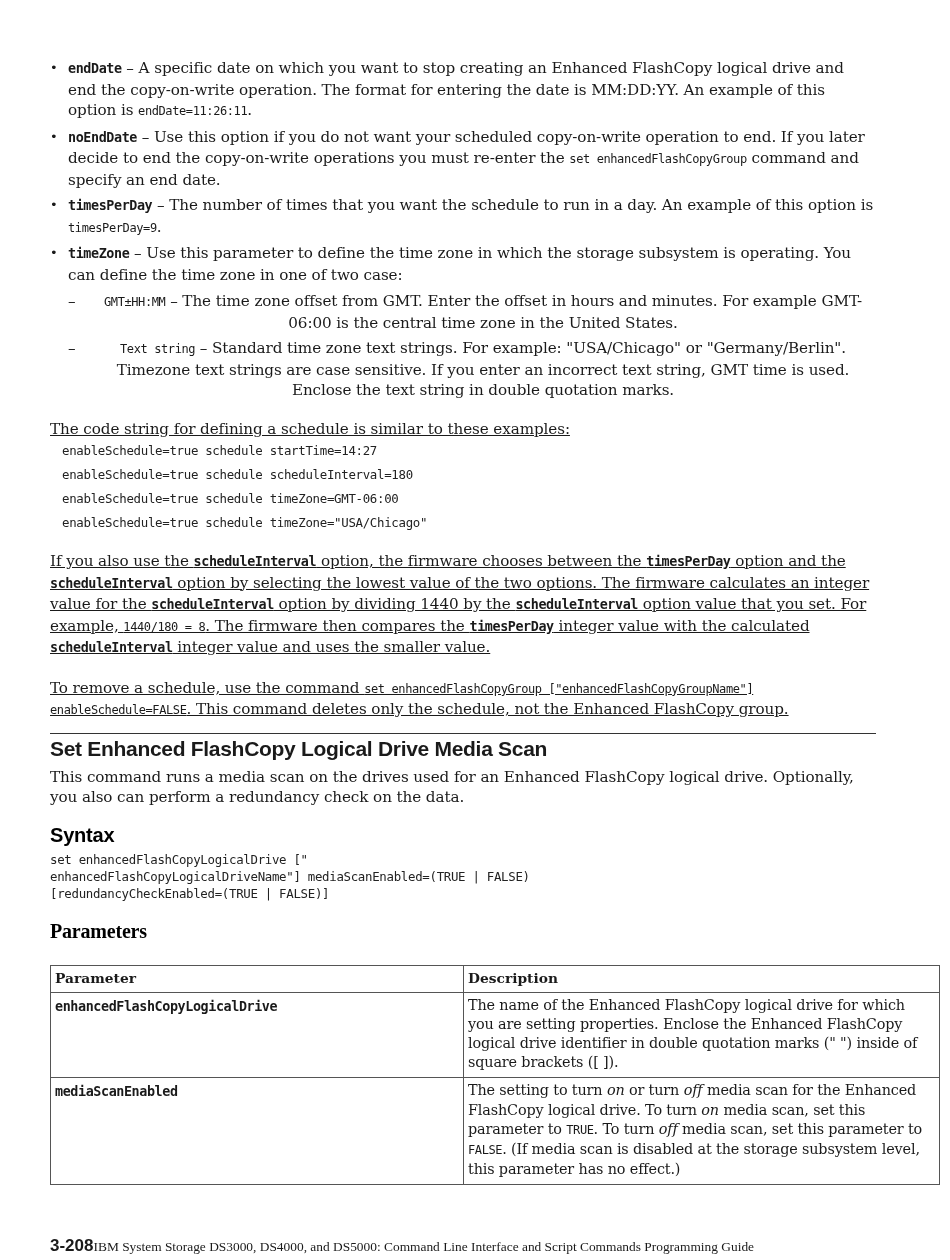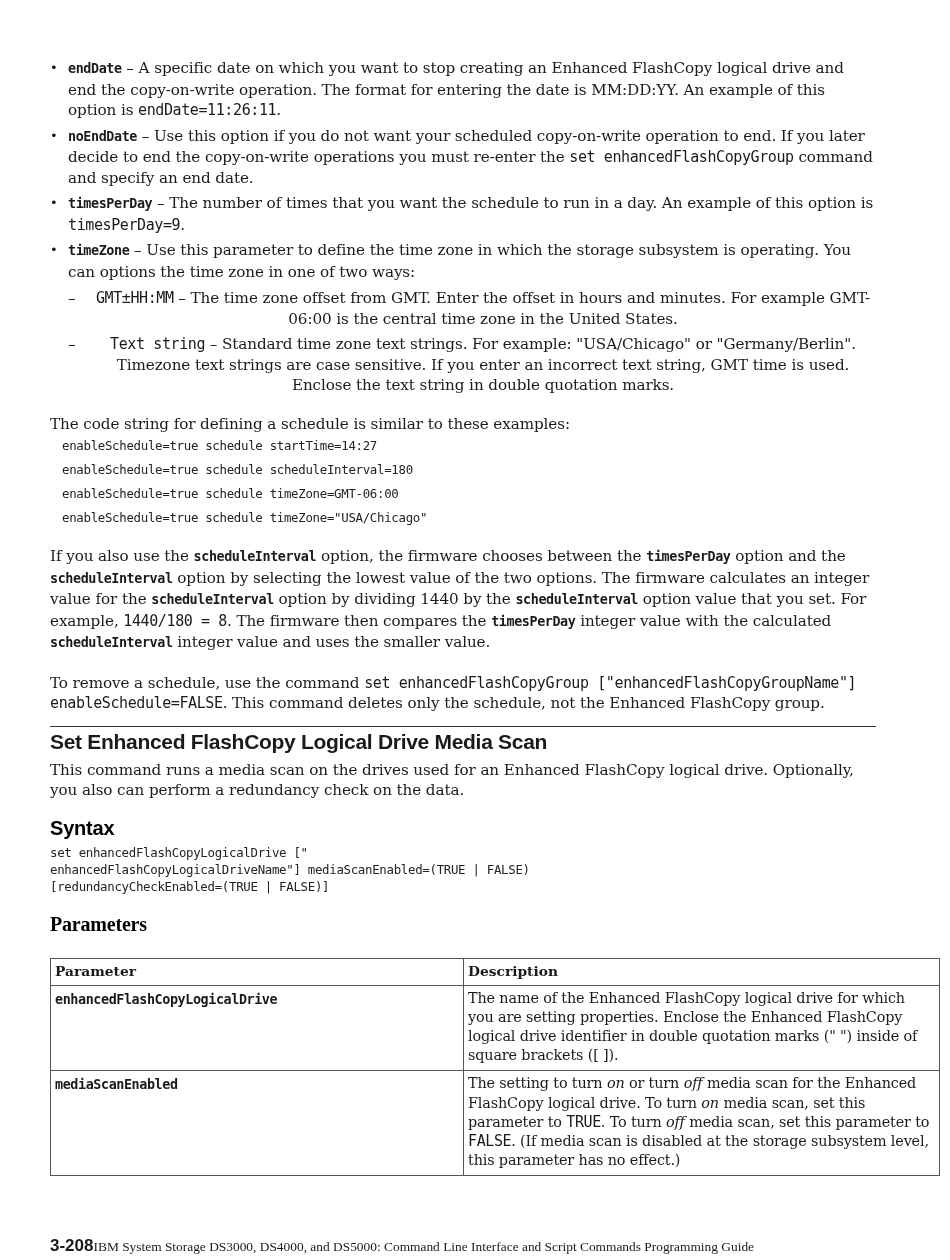--- a/index.html
+++ b/index.html
@@ -3,30 +3,30 @@
 <meta charset="utf-8">
 <style>
   html, body { margin: 0; padding: 0; background: #ffffff; }
   body {
     width: 950px; height: 1260px; position: relative; overflow: hidden;
     font-family: "DejaVu Serif", "Liberation Serif", serif;
     color: #1a1a1a;
   }
   .page { position: absolute; left: 50px; top: 58px; width: 826px; }
   .serif { font-family: "DejaVu Serif", "Liberation Serif", serif; font-size: 15.2px; line-height: 20.5px; letter-spacing: -0.1px; }
-  .mono { font-family: "DejaVu Sans Mono", "Liberation Mono", monospace; font-size: 15px; letter-spacing: -0.4px; }
+  .mono { font-family: "DejaVu Sans Mono", "Liberation Mono", monospace; font-size: 12px; letter-spacing: -0.4px; }
   .mono-b { font-family: "DejaVu Sans Mono", "Liberation Mono", monospace; font-size: 13.4px; font-weight: bold; letter-spacing: -0.4px; }
   ul.bullets { list-style: none; margin: 0; padding: 0; }
   ul.bullets > li { position: relative; padding-left: 18px; margin-bottom: 5px; }
   ul.bullets > li::before { content: "•"; position: absolute; left: 0; top: 0; font-family: "DejaVu Sans", sans-serif; font-size: 13px; }
   ul.dashes { list-style: none; margin: 6px 0 0 0; padding: 0; }
   ul.dashes > li { position: relative; padding-left: 22px; margin-bottom: 5px; text-align: center; }
   ul.dashes > li::before { content: "–"; position: absolute; left: 0; top: 0; }
   p { margin: 0; }
-  .para { margin-top: 14px; }
+  .para { margin-top: 14px; text-decoration: underline; }
   .code-line { font-family: "DejaVu Sans Mono", "Liberation Mono", monospace; font-size: 12.4px; letter-spacing: -0.3px; line-height: 16px; margin-top: 8px; color: #222; margin-left: 12px; }
   .rule { border-top: 1.5px solid #333; margin-top: 12px; }
   h1 { font-family: "Liberation Sans", "DejaVu Sans", sans-serif; font-weight: bold; font-size: 21px; margin: 3px 0 6px 0; letter-spacing: -0.3px; color: #1a1a1a; }
   h2 { font-family: "Liberation Sans", "DejaVu Sans", sans-serif; font-weight: bold; font-size: 20px; margin: 16px 0 4px 0; letter-spacing: -0.2px; color: #000000; }
   .syntax { font-family: "DejaVu Sans Mono", "Liberation Mono", monospace; font-size: 12.4px; line-height: 17px; letter-spacing: -0.3px; color: #222; }
   table.params { border-collapse: collapse; width: 890px; margin-top: 22px; }
   table.params td, table.params th { border: 1px solid #555; vertical-align: top; text-align: left; padding: 3px 4px 5px 4px; }
   table.params th { font-family: "DejaVu Serif", "Liberation Serif", serif; font-size: 13.8px; font-weight: bold; line-height: 18px; }
   table.params td.pcol { width: 404px; }
   table.params td.dcol { font-family: "DejaVu Serif", "Liberation Serif", serif; font-size: 14.4px; line-height: 19.2px; letter-spacing: -0.15px; }
@@ -37,21 +37,21 @@
 </style>
 </head>
 <body>
 
 <div class="page">
 
   <ul class="bullets serif">
     <li><span class="mono-b">endDate</span><span> – A specific date on which you want to stop creating an Enhanced FlashCopy logical drive and end the copy-on-write operation. The format for entering the date is MM:DD:YY. An example of this option is </span><span class="mono">endDate=11:26:11</span><span>.</span></li>
     <li><span class="mono-b">noEndDate</span><span> – Use this option if you do not want your scheduled copy-on-write operation to end. If you later decide to end the copy-on-write operations you must re-enter the </span><span class="mono">set enhancedFlashCopyGroup</span><span> command and specify an end date.</span></li>
     <li><span class="mono-b">timesPerDay</span><span> – The number of times that you want the schedule to run in a day. An example of this option is </span><span class="mono">timesPerDay=9</span><span>.</span></li>
-    <li><span class="mono-b">timeZone</span><span> – Use this parameter to define the time zone in which the storage subsystem is operating. You can options the time zone in one of two ways:</span>
+    <li><span class="mono-b">timeZone</span><span> – Use this parameter to define the time zone in which the storage subsystem is operating. You can define the time zone in one of two case:</span>
       <ul class="dashes">
         <li><span class="mono">GMT±HH:MM</span><span> – The time zone offset from GMT. Enter the offset in hours and minutes. For example GMT-06:00 is the central time zone in the United States.</span></li>
         <li><span class="mono">Text string</span><span> – Standard time zone text strings. For example: "USA/Chicago" or "Germany/Berlin". Timezone text strings are case sensitive. If you enter an incorrect text string, GMT time is used. Enclose the text string in double quotation marks.</span></li>
       </ul>
     </li>
   </ul>
 
   <p class="serif para" style="margin-top:18px;">The code string for defining a schedule is similar to these examples:</p>
   <div>
     <div class="code-line" style="margin-top:4px;">enableSchedule=true schedule startTime=14:27</div>

